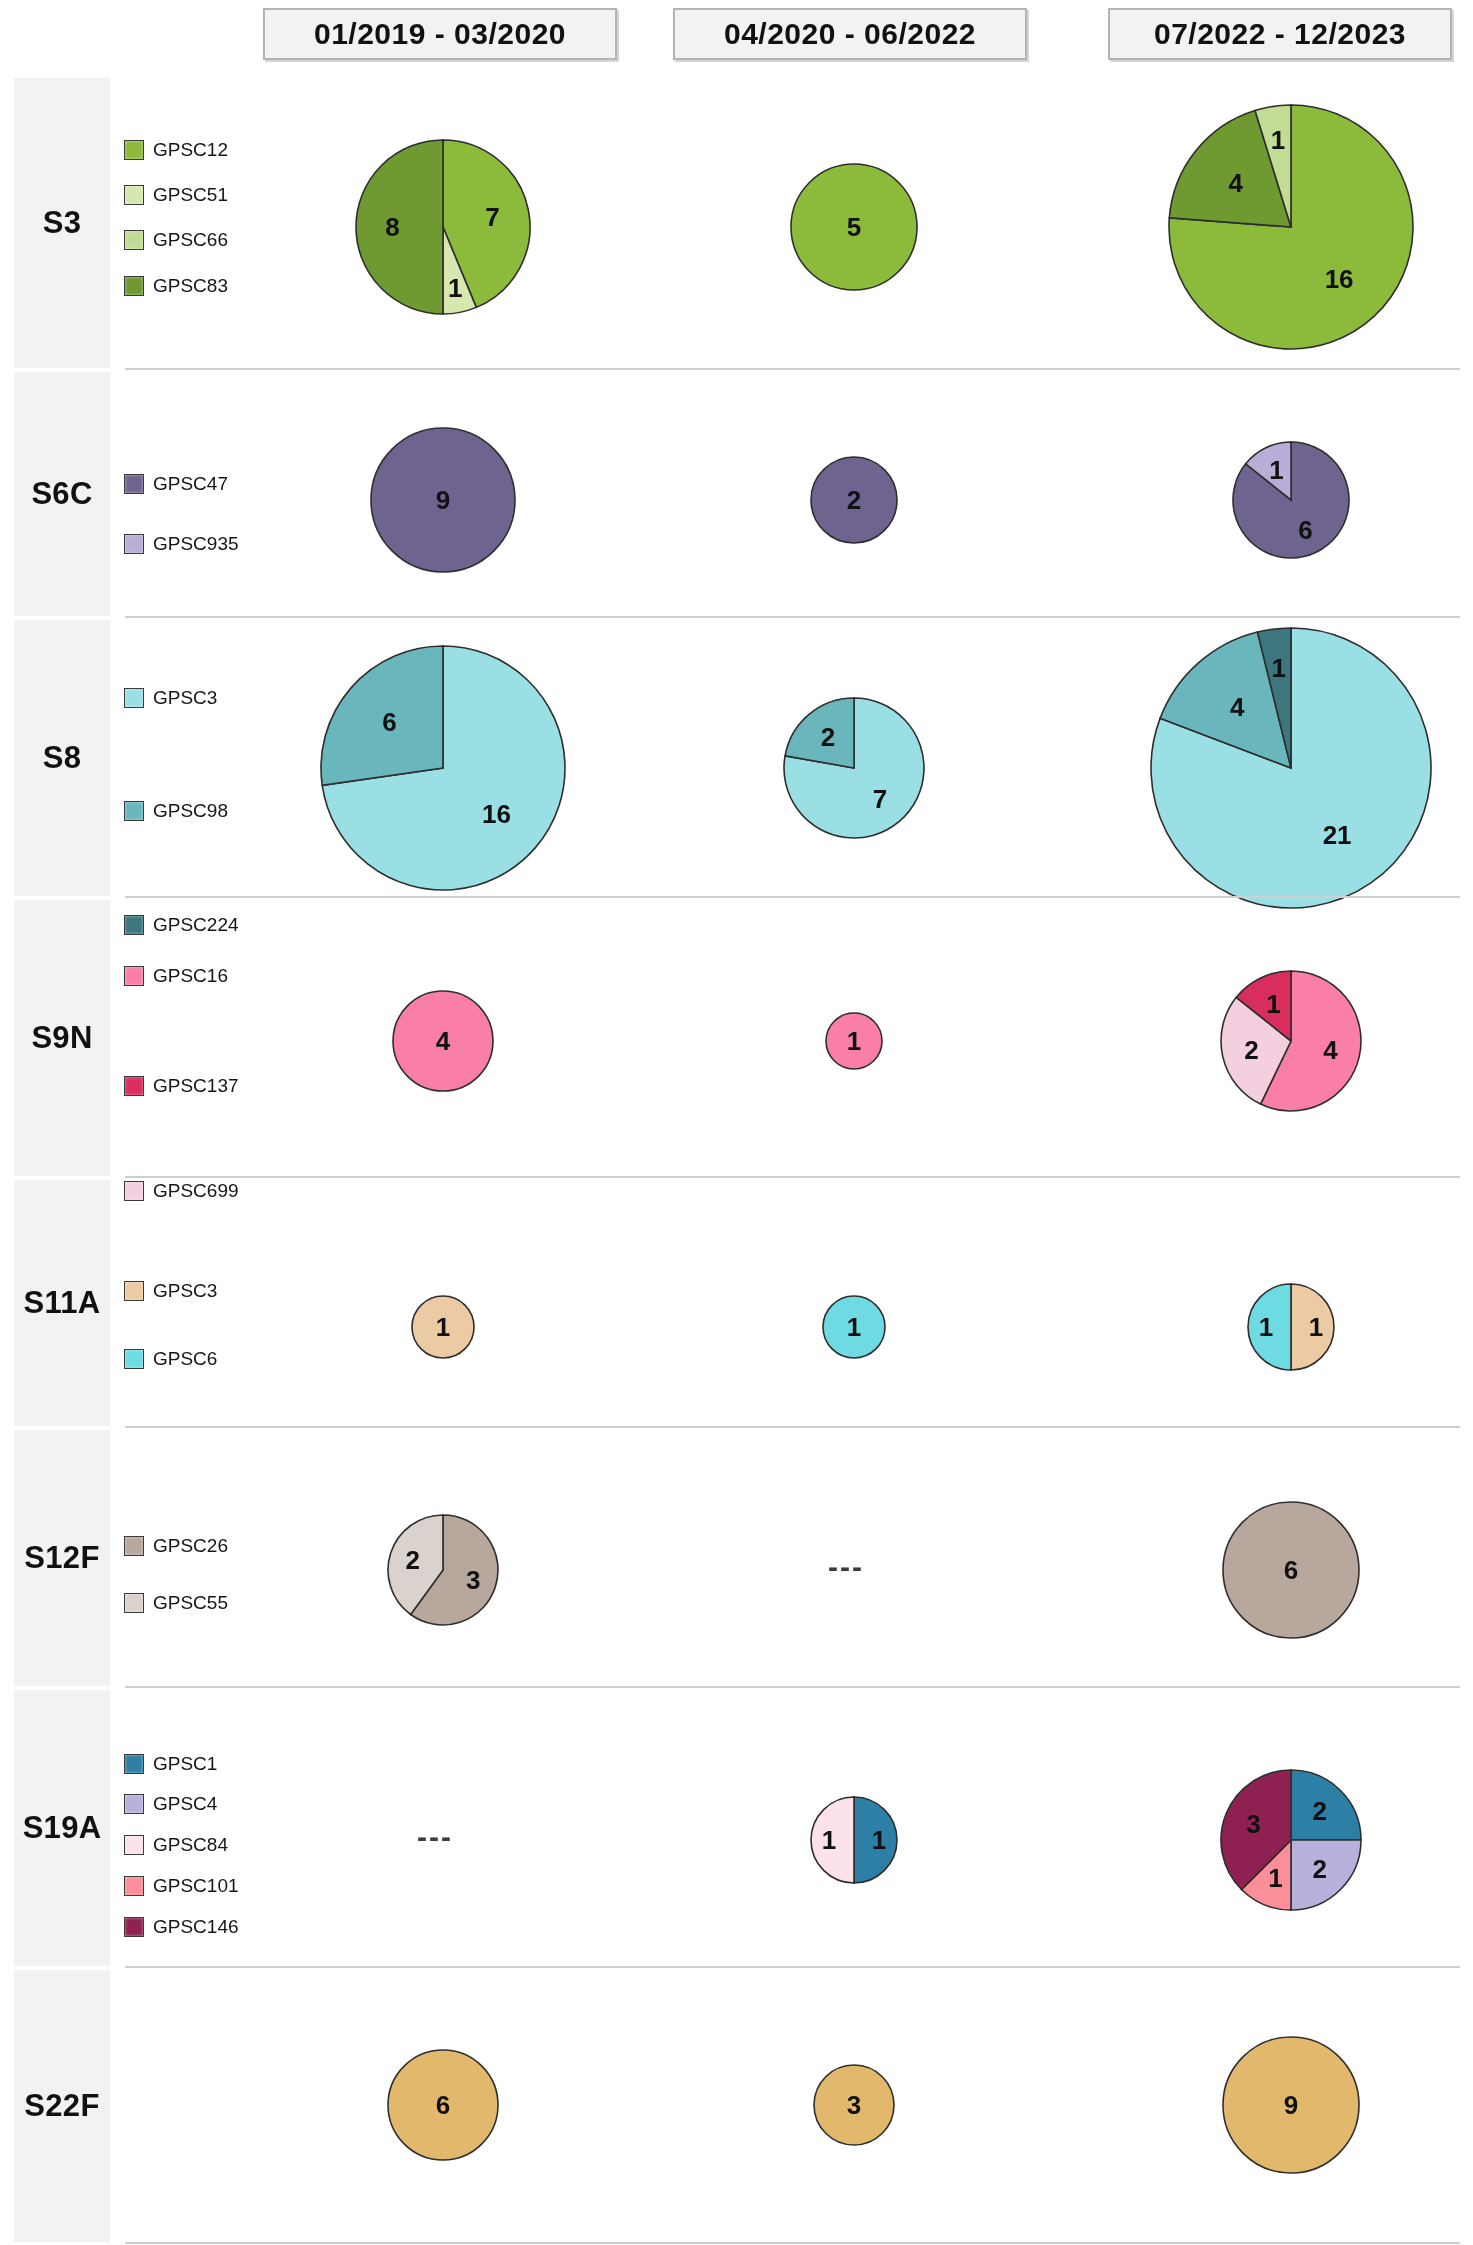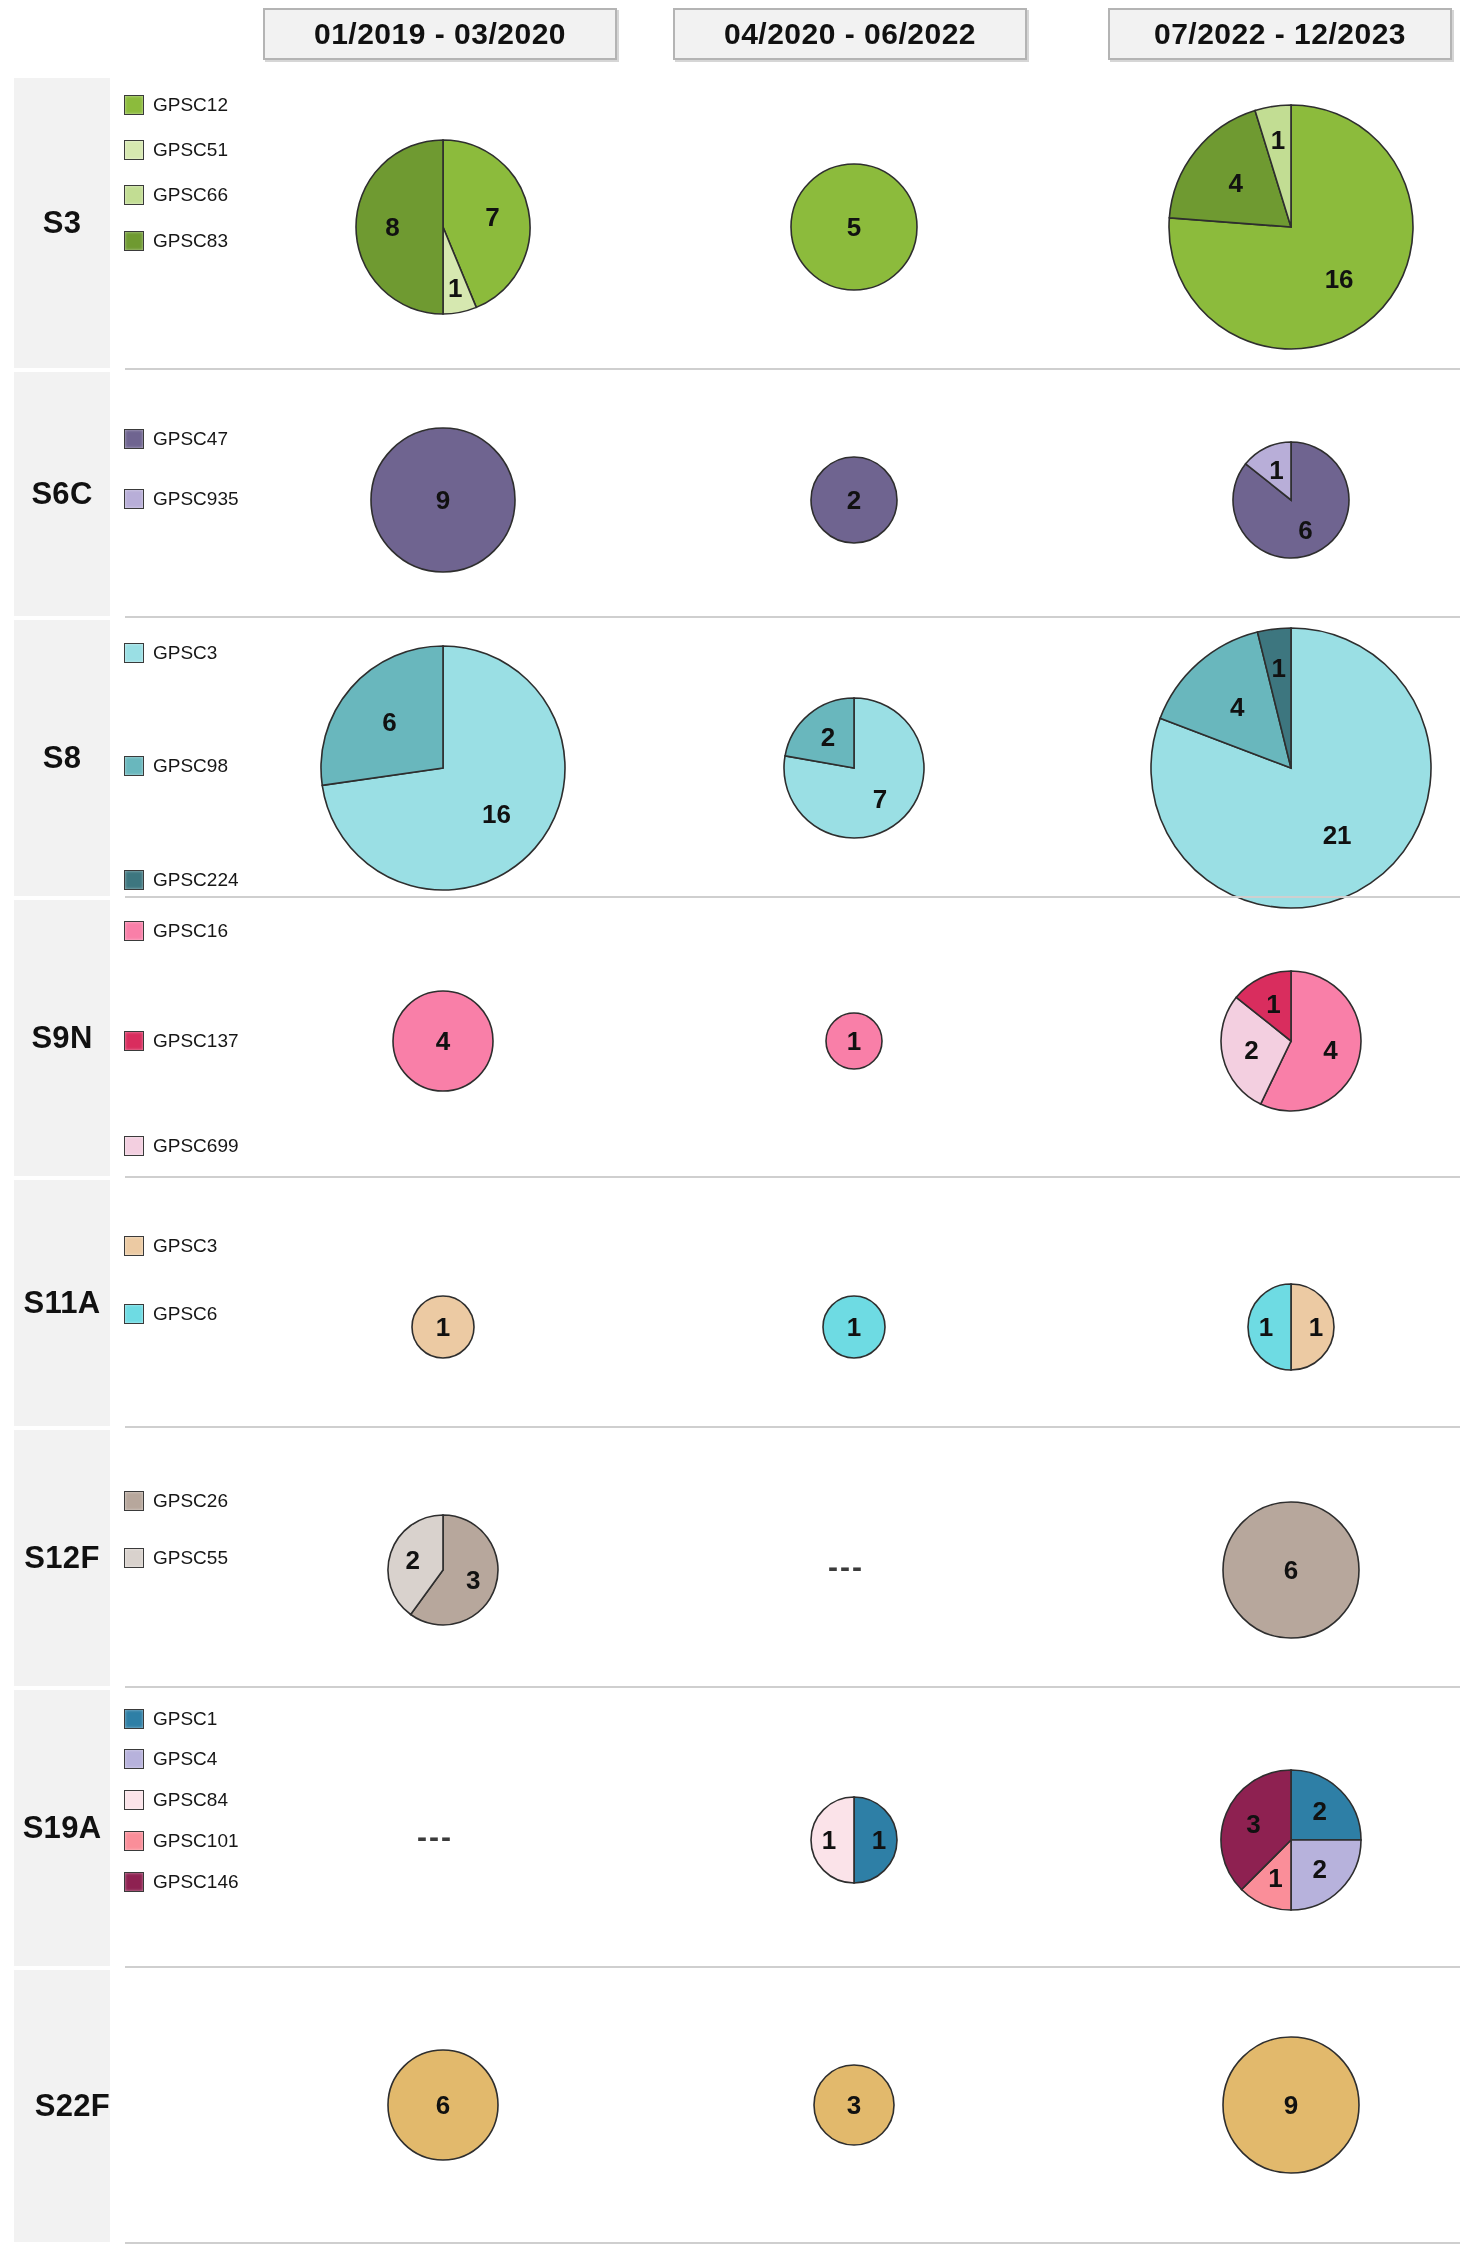--- a/index.html
+++ b/index.html
@@ -39,21 +39,21 @@
   }
   .row-divider{
     position:absolute;left:125px;width:1335px;height:2px;background:#cfcfcf;
   }
   .tab-divider{
     position:absolute;left:14px;width:96px;height:2px;background:#ffffff;
   }
 
   
   .legend{position:absolute;left:124px;width:140px;}
-  .leg-item{position:absolute;left:0;display:flex;align-items:center;height:22px;}
+  .leg-item{position:absolute;left:0;display:flex;align-items:center;height:22px;margin-top:45px;}
   .swatch{
     width:20px;height:20px;border:1.6px solid #3a3a3a;
     box-sizing:border-box;flex:0 0 auto;
     box-shadow:inset 0 0 3px rgba(255,255,255,.55);
   }
   .leg-text{margin-left:9px;font-size:19px;color:#161616;white-space:nowrap;}
 
   
   .pie-wrap{position:absolute;}
   .pie-wrap svg{display:block;overflow:visible;}
@@ -207,21 +207,21 @@
             <span class="swatch" style="background: rgb(250, 142, 153);"></span>
             <span class="leg-text">GPSC101</span>
           </div>
           <div class="leg-item" style="top: 181px;">
             <span class="swatch" style="background: rgb(142, 33, 81);"></span>
             <span class="leg-text">GPSC146</span>
           </div>
         </div>
       </div>
       <div class="srow" style="top: 1970px; height: 272px;">
-        <div class="sero-tab" style="top: 0px; height: 272px; justify-content: flex-end;">
+        <div class="sero-tab" style="top: 0px; height: 272px;">
           <span class="sero-label">S22F</span>
         </div>
       </div>
     </div>
 
 <div class="pie-wrap" style="left: 353px; top: 137px;">
       <svg width="180" height="180" viewBox="0 0 180 180">
         <path d="M 90 90 L 90.00 3.00 A 87 87 0 0 1 123.29 170.38 Z" fill="#8cbb3c" class="pie-seg"></path>
         <text x="139.49" y="80.16" class="pie-num">7</text>
         <path d="M 90 90 L 123.29 170.38 A 87 87 0 0 1 90.00 177.00 Z" fill="#d6e8b0" class="pie-seg"></path>

